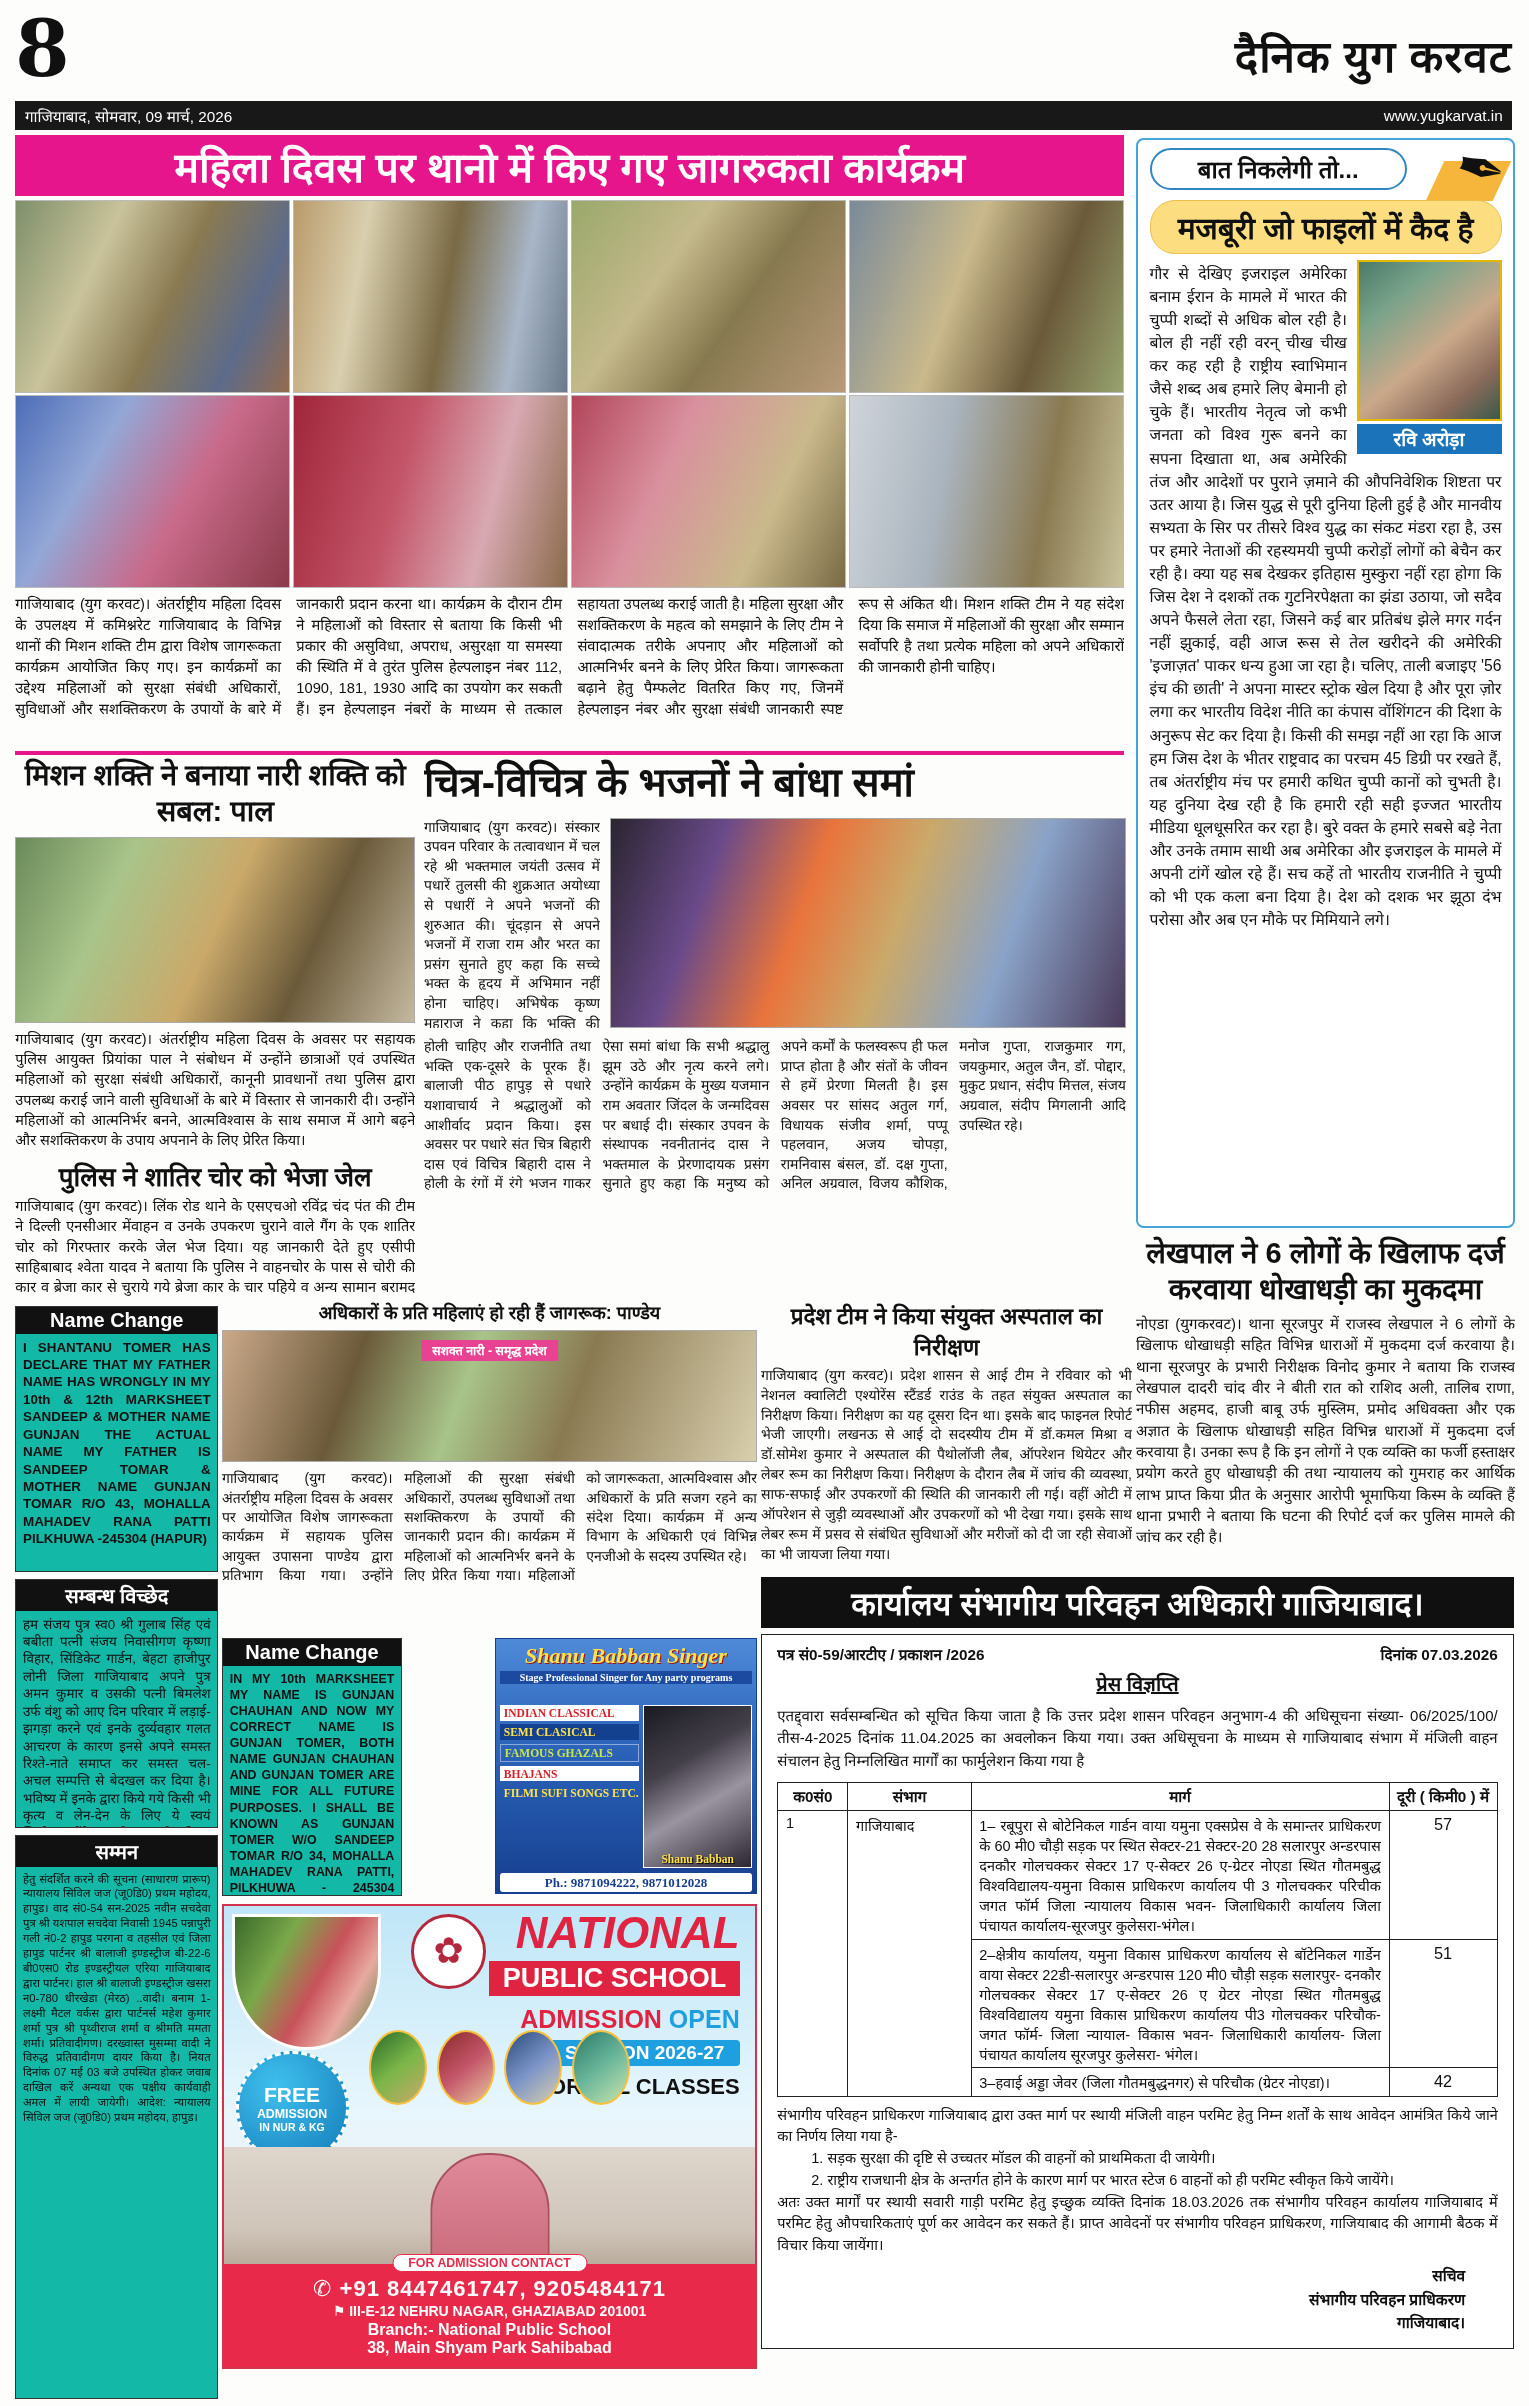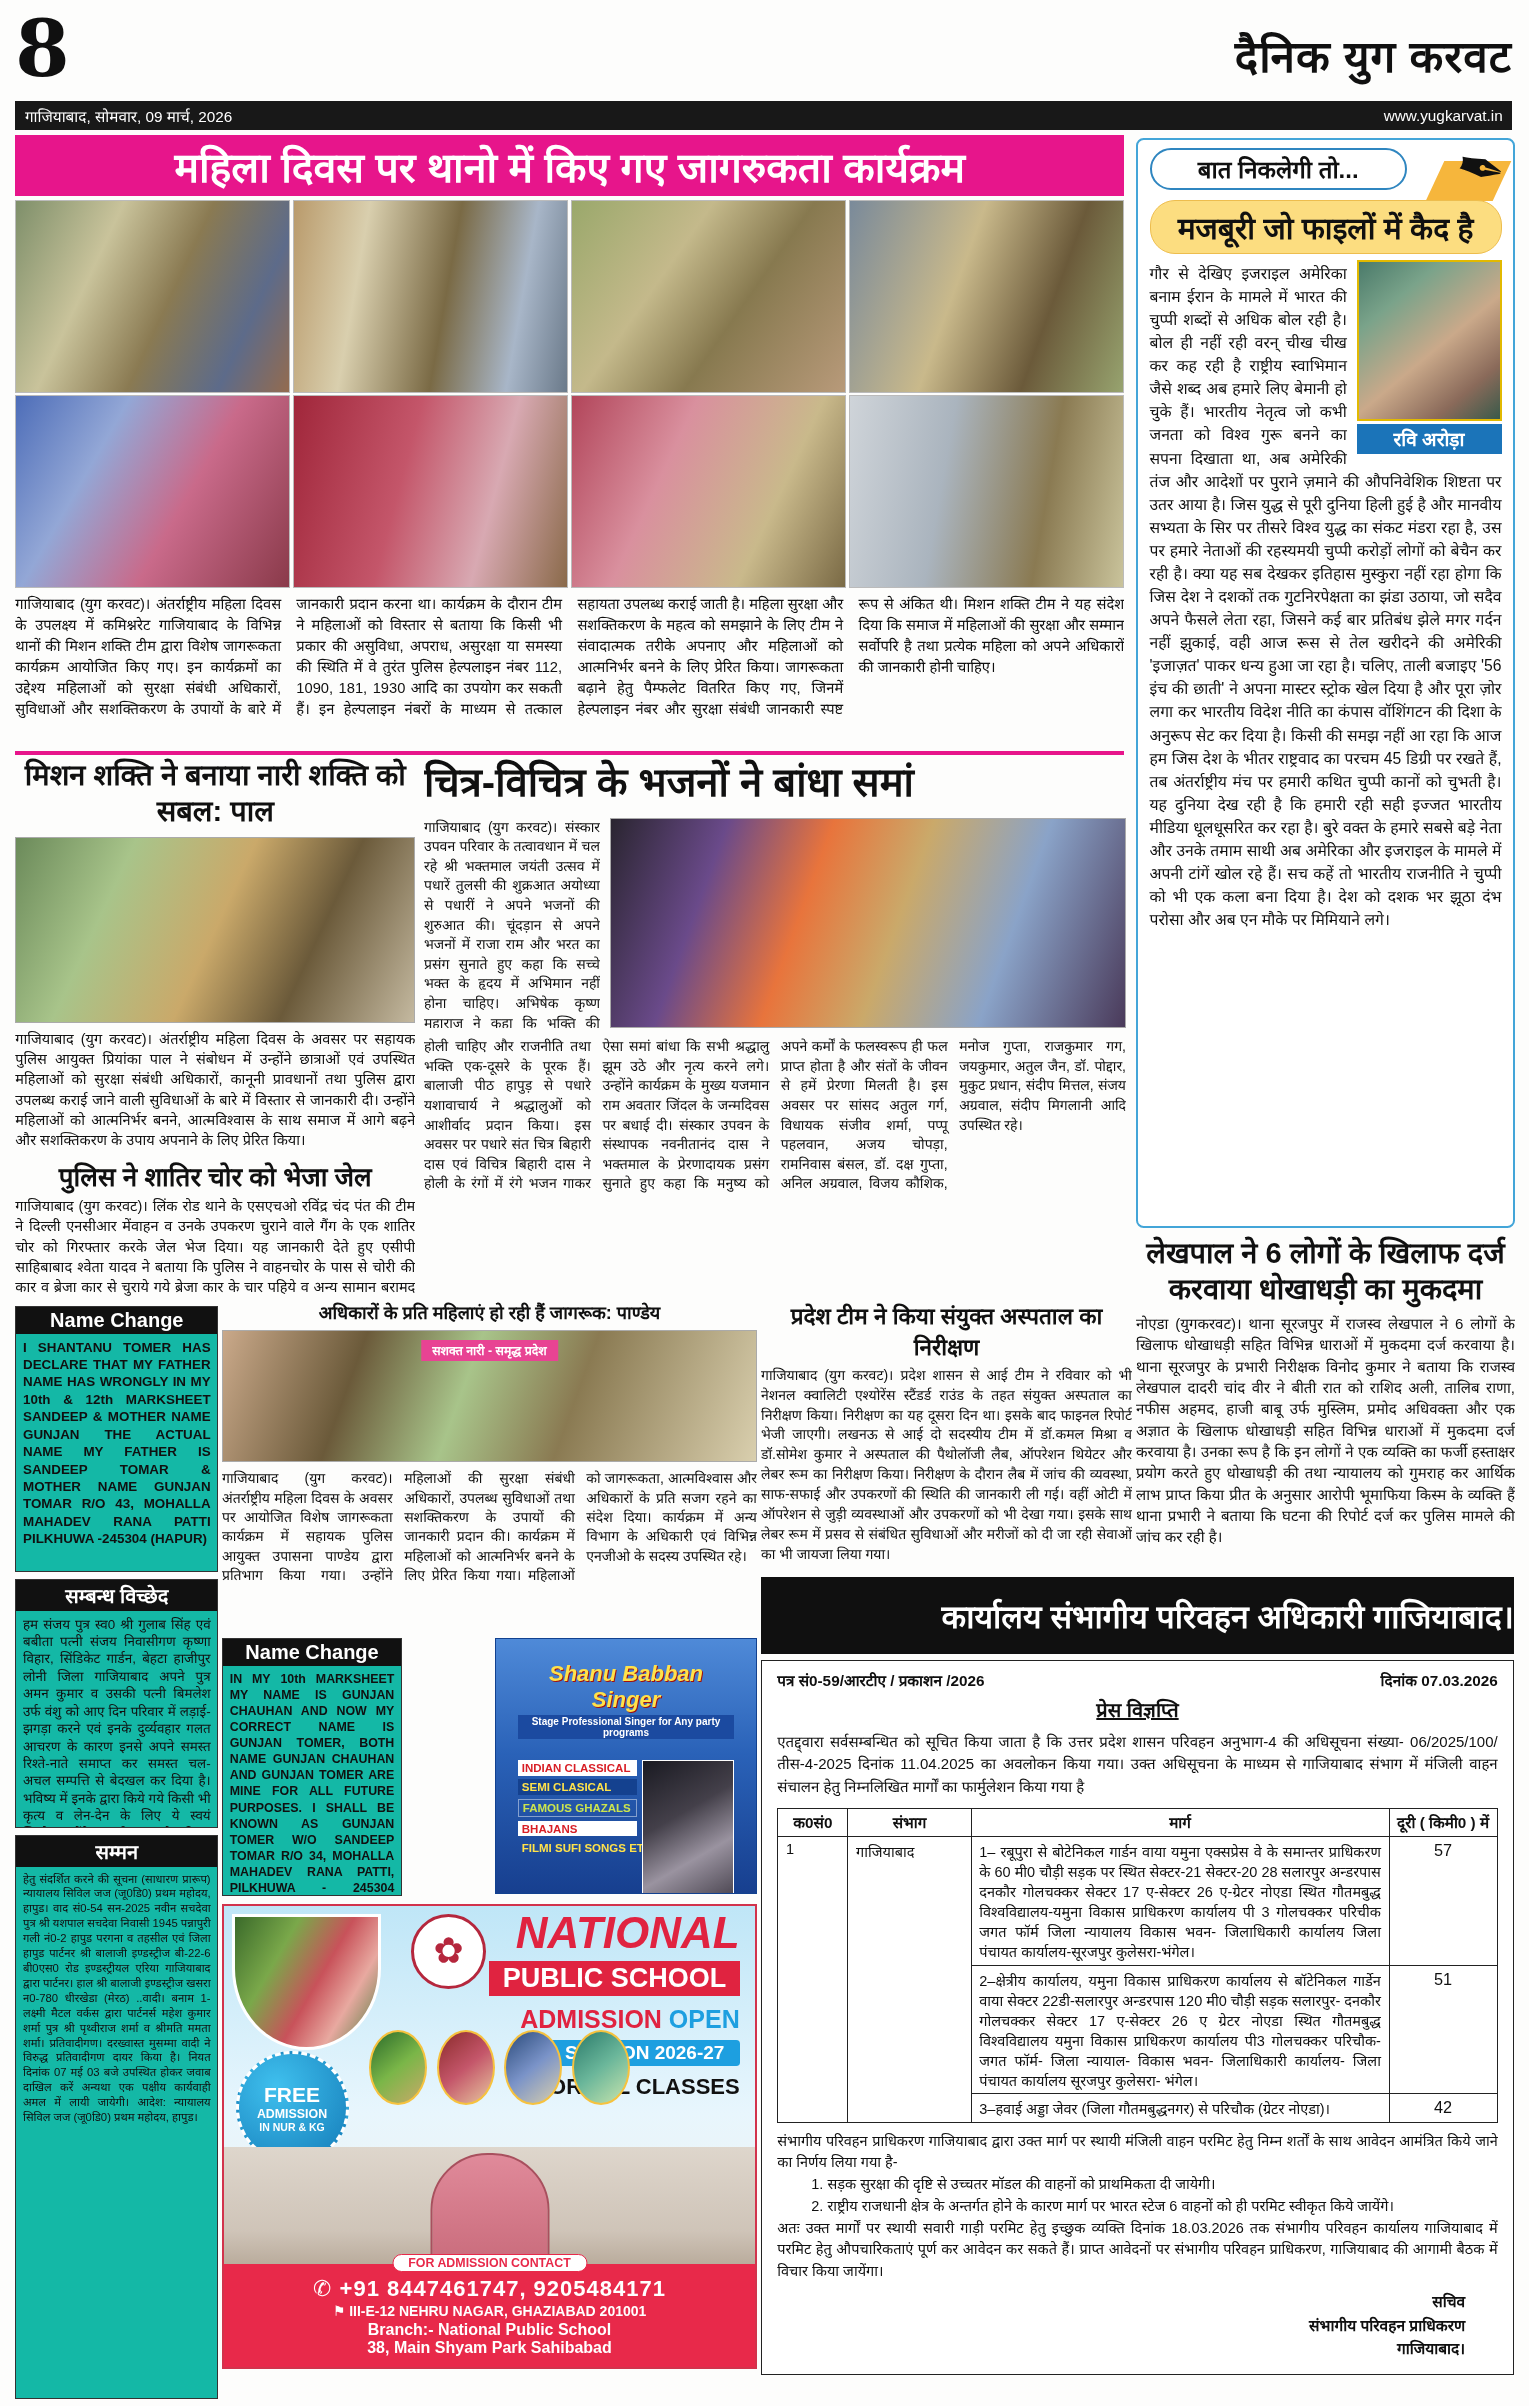--- a/index.html
+++ b/index.html
@@ -79,21 +79,21 @@
   .adh-photo{height:130px;margin-top:5.7px;position:relative;border:1px solid #aaa;
           background:linear-gradient(110deg,#caa98a 0%,#6b5a3a 25%,#a8c48a 45%,#8a7a52 65%,#d9cfae 100%);}
   .adh-banner{position:absolute;top:9.6px;left:50%;transform:translateX(-50%);background:#e84393;color:#fff;
           font-size:12.4px;padding:1.9px 11.5px;font-weight:700;white-space:nowrap;}
   .adh-body{margin-top:7.6px;column-count:3;column-gap:11.5px;font-size:14px;line-height:1.38;height:143px;overflow:hidden;}
   .midrow{left:222px;top:1638px;width:535px;height:258px;display:flex;justify-content:space-between;}
   .nc2{width:180px;height:258px;}
   .nc2 .box-body{font-size:12.4px;}
   
   .shanu{width:262px;height:256px;border:1.9px solid #12418f;box-sizing:border-box;position:relative;overflow:hidden;
-          background:linear-gradient(180deg,#4f8ad8 0%,#2a62b8 45%,#173f8f 100%);color:#fff;padding:22px;}
+          background:linear-gradient(180deg,#4f8ad8 0%,#2a62b8 45%,#173f8f 100%);color:#fff;padding:4px;font-family:Liberation Serif, serif;}
   .sh-title{font-size:22px;font-weight:900;font-style:italic;color:#ffe24a;text-align:center;
           text-shadow:1px 1px 0 #a01010;}
   .sh-sub{font-size:10px;text-align:center;background:#1b4aa0;margin-top:1.9px;padding:1px 0;font-weight:700;}
   .sh-cols{display:flex;margin-top:21px;height:163px;}
   .sh-items{width:55%;display:flex;flex-direction:column;gap:3.8px;}
   .sh-item{font-size:11.5px;font-weight:800;padding:1.9px 3.8px;white-space:nowrap;}
   .sh-i0{background:#fff;color:#d81f26;}
   .sh-i1{background:#14418f;color:#ffe24a;}
   .sh-i2{color:#cbe54e;border:1px solid rgba(255,255,255,.45);}
   .sh-i3{background:#fff;color:#d81f26;}
@@ -145,21 +145,21 @@
           border:1.9px solid #e8294a;border-radius:13.4px;font-weight:800;font-size:12.4px;padding:1px 15.3px;white-space:nowrap;}
   .nps-phone{font-size:22px;font-weight:900;letter-spacing:1px;}
   .nps-addr{font-size:14px;font-weight:800;margin-top:1px;}
   .nps-branch{font-size:16px;font-weight:900;margin-top:2.9px;line-height:1.12;}
   
   .pradesh{left:761px;top:1300px;width:371px;height:271px;overflow:hidden;}
   .pr-head{font-size:22.5px;font-weight:800;text-align:center;}
   .pr-body{font-size:14px;line-height:1.42;margin-top:3.8px;}
   
   .rto{left:761px;top:1577px;width:753px;height:776px;}
-  .rto-banner{background:#101010;color:#fff;text-align:right;font-size:32px;font-weight:800;padding:17px 0;}
+  .rto-banner{background:#101010;color:#fff;text-align:center;font-size:32px;font-weight:800;padding:4px 0;}
   .rto-box{border:1.9px solid #222;margin-top:5.7px;padding:9.6px 15.3px;box-sizing:border-box;height:715px;
           overflow:hidden;background:#fff;}
   .rto-ref{display:flex;justify-content:space-between;font-size:15.3px;font-weight:600;}
   .rto-press{text-align:center;font-size:20px;font-weight:800;text-decoration:underline;margin:5.7px 0 7.6px 0;}
   .rto-intro{font-size:15px;line-height:1.5;}
   table.rtt{width:100%;border-collapse:collapse;margin-top:9.6px;font-size:14.5px;}
   table.rtt th,table.rtt td{border:1.7px solid #222;padding:3.8px 7.6px;vertical-align:top;}
   table.rtt th{font-size:15.3px;font-weight:800;text-align:center;}
   .c-sn{width:54px;} .c-div{width:107px;} .c-dist{width:92px;text-align:center;}
   td.dist{text-align:center;font-size:16.3px;}

